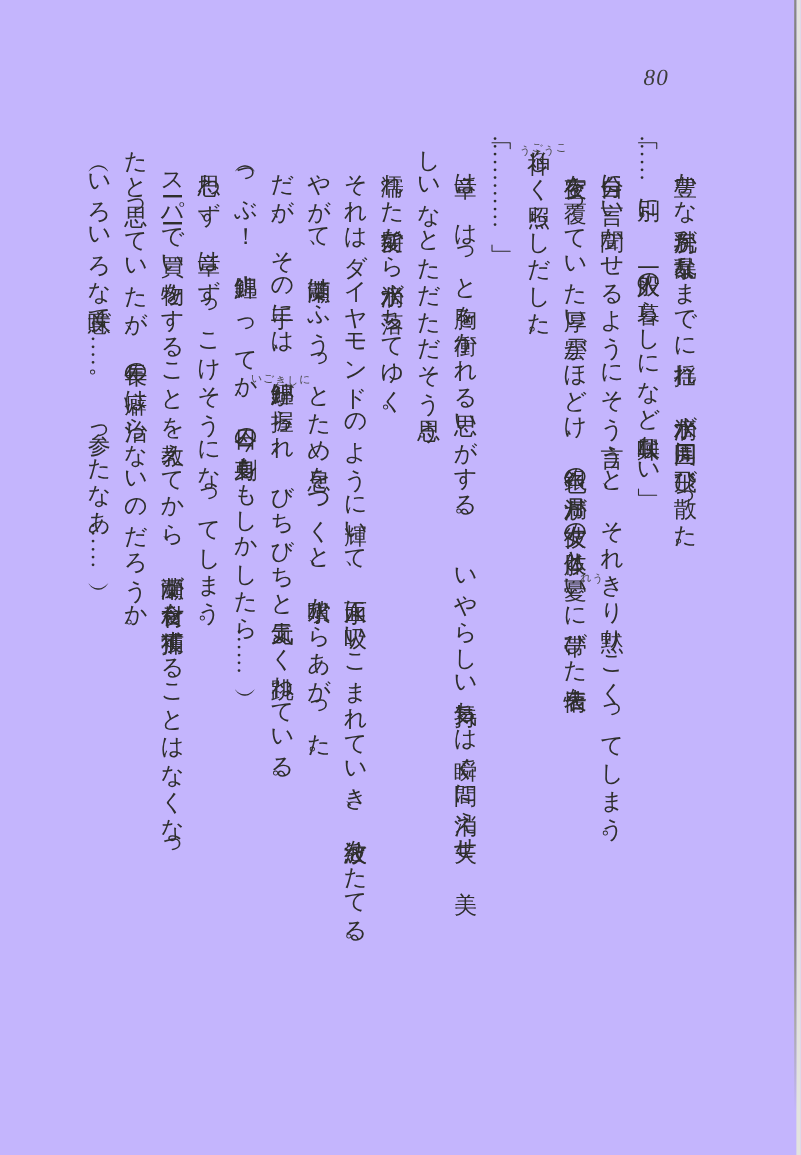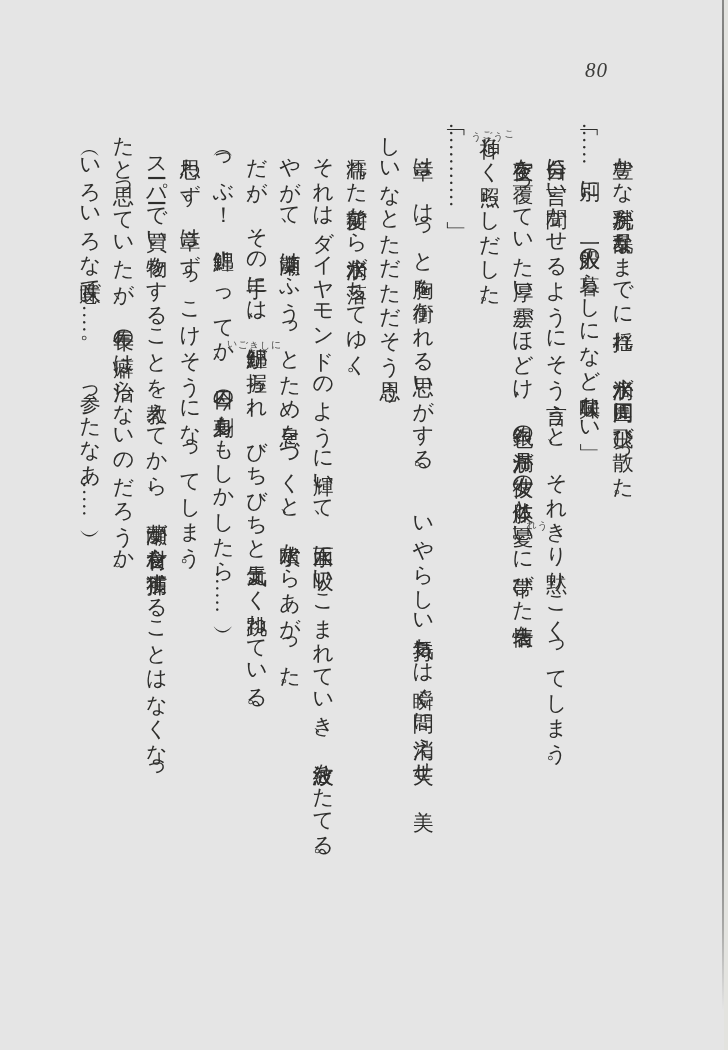--- a/index.html
+++ b/index.html
@@ -10,21 +10,21 @@
     overflow: hidden;
   }
   body {
     background: #f9f9f7;
     font-family: "Liberation Serif", "DejaVu Serif", serif;
   }
   .page {
     position: relative;
     width: 728px;
     height: 1050px;
-    background: #e5e5e5;
+    background: #c4b5fd;
   }
   
   .edge-line {
     position: absolute;
     left: 722px;
     top: 0;
     width: 2px;
     height: 1010px;
     background: linear-gradient(to bottom,
       #8a8a88 0%, #6f6f6d 10%, #6f6f6d 80%, #aaaaa8 92%, rgba(170,170,168,0) 100%);

